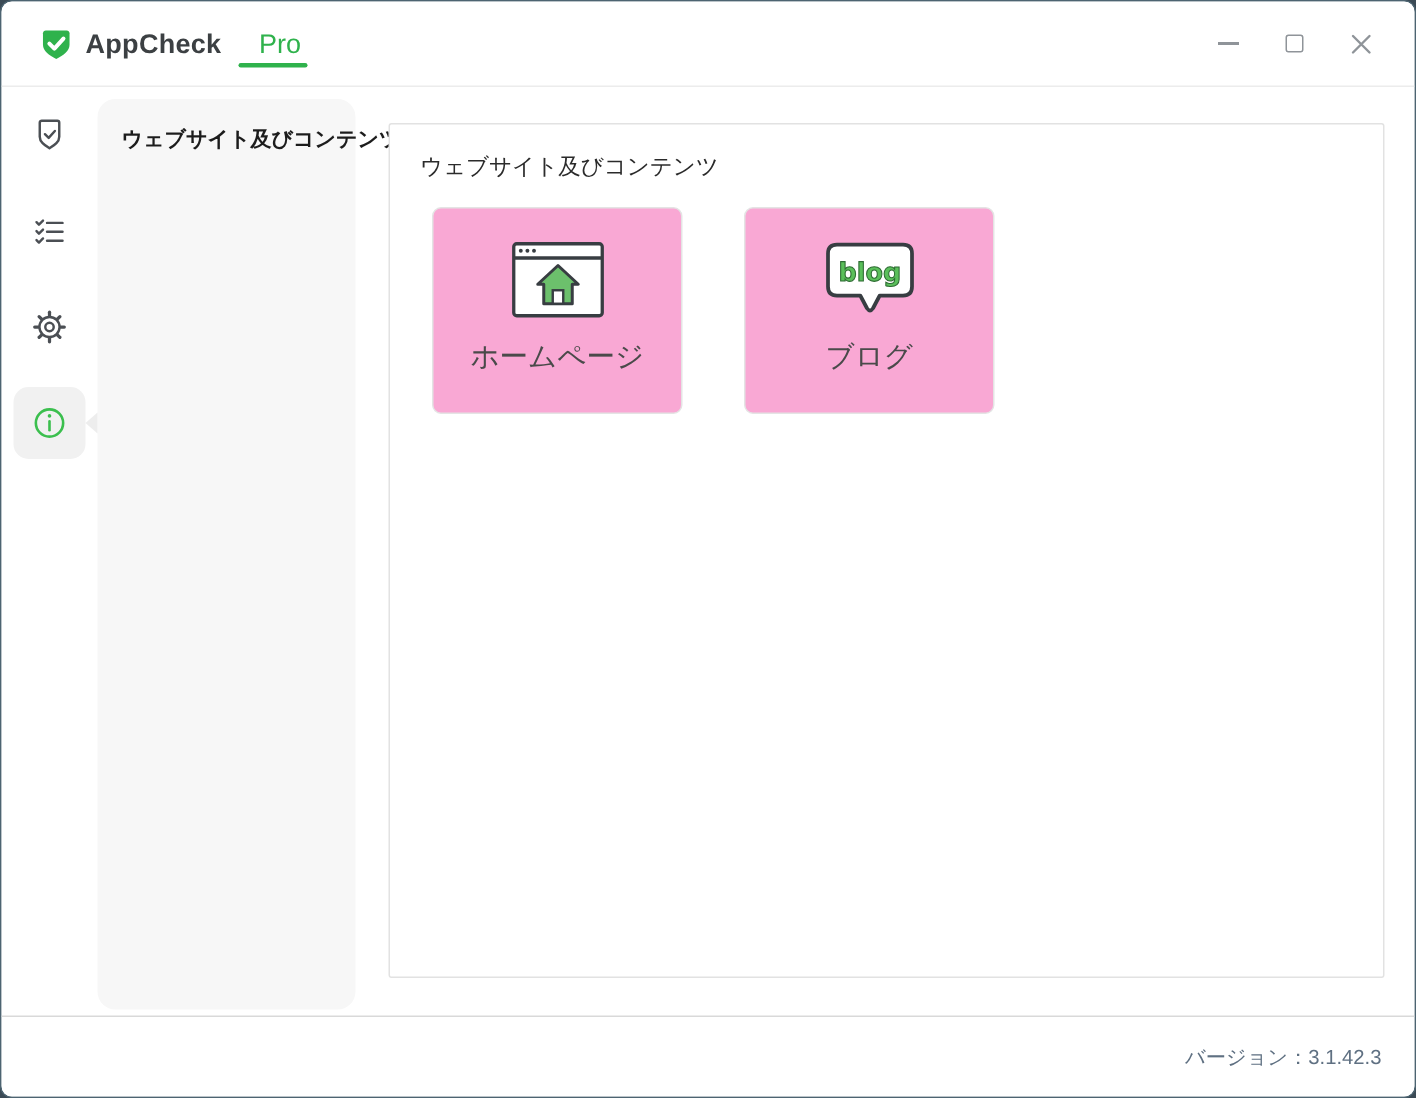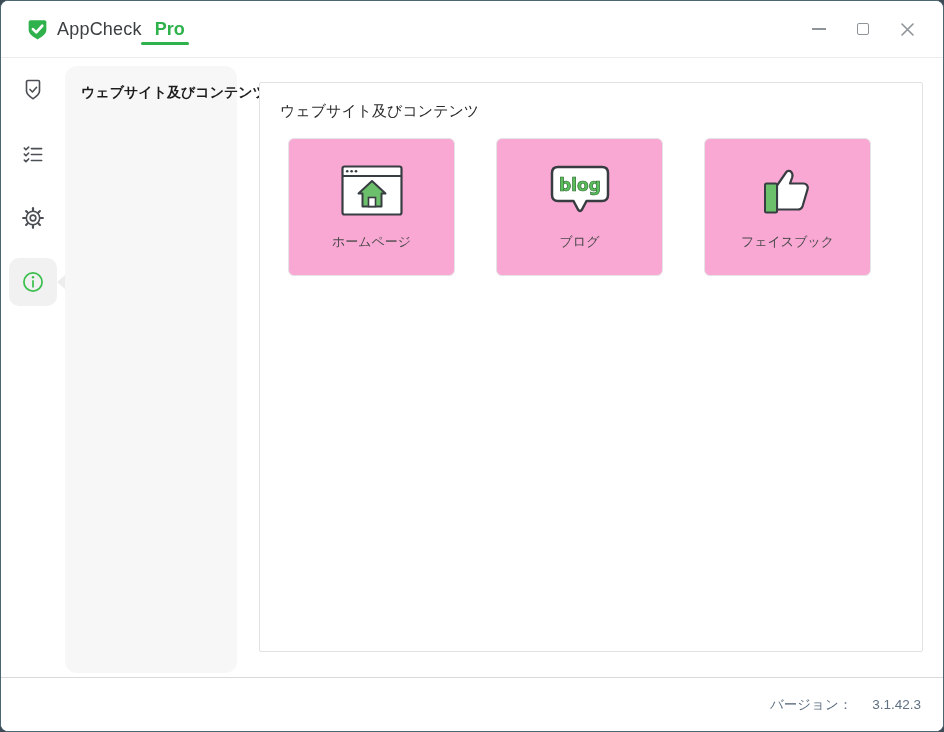--- a/index.html
+++ b/index.html
@@ -18,24 +18,24 @@
   }
   
   .titlebar {
     height:57px; flex:0 0 57px;
     display:flex; align-items:center; justify-content:space-between;
     border-bottom:1px solid #ececec;
     padding-left:24px;
     background:#fff;
   }
   .logo { display:flex; align-items:center; gap:7px; }
-  .logo-name { font-size:18px; font-weight:400; color:#3c4043; letter-spacing:.2px; }
+  .logo-name { font-size:18px; font-weight:700; color:#3c4043; letter-spacing:.2px; }
   .logo-pro {
-    font-size:18px; font-weight:700; color:var(--brand-green,#2fb24c);
-    position:relative; margin-left:6px;
+    font-size:18px; font-weight:400; color:var(--brand-green,#2fb24c);
+    position:relative; margin-left:18px;
   }
   .logo-pro::after {
     content:""; position:absolute; left:-14px; right:-4px; bottom:-5px;
     height:2.5px; border-radius:2px;
     background:var(--brand-green,#2fb24c);
   }
   .win-controls { display:flex; align-items:center; margin-right:14px; }
   .win-btn {
     width:44px; height:40px; border:none; background:transparent;
     display:flex; align-items:center; justify-content:center; cursor:pointer;
@@ -87,27 +87,27 @@
     grid-template-columns:repeat(3,192px);
     gap:18px 16px;
   }
   .card {
     width:167px; height:138px;
     border:1px solid var(--border-light,#e4e4e4); border-radius:6px;
     background:#f9a8d4; cursor:pointer;
     display:flex; flex-direction:column; align-items:center;
   }
   .card-icon { flex:1 1 auto; display:flex; align-items:center; justify-content:center; padding-top:10px; }
-  .card-label { flex:0 0 auto; font-size:13px; color:#4a4a4a; margin-bottom:24px; }
+  .card-label { flex:0 0 auto; font-size:19px; color:#4a4a4a; margin-bottom:24px; }
   
   .footer {
     flex:0 0 54px; height:54px;
     border-top:1px solid #d9d9d9;
     display:flex; align-items:center; justify-content:flex-end;
-    padding-right:22px; gap:20px;
+    padding-right:22px; gap:0;
     font-size:13.5px; color:#5f7082;
     background:#fff;
   }
 </style>
 </head>
 <body>
 
 <div class="window">
 
   <header class="titlebar">
@@ -206,29 +206,20 @@
           <div class="card">
             <div class="card-icon">
               <svg width="62" height="54" viewBox="0 0 62 54">
                 <path d="M9 3 H53 Q59 3 59 9 V31 Q59 37 53 37 H37.5 L33 45.5 Q31 48.5 29 45.5 L24.5 37 H9 Q3 37 3 31 V9 Q3 3 9 3 Z" fill="#fff" stroke="#383d42" stroke-width="2.5" stroke-linejoin="round"></path>
                 <text x="31" y="27" text-anchor="middle" font-family="DejaVu Sans, sans-serif" font-size="17" font-weight="bold" fill="#5abf5a" stroke="#2e6b33" stroke-width="0.7">blog</text>
               </svg>
             </div>
             <div class="card-label">ブログ</div>
           </div>
 
-          <div class="card">
-            <div class="card-icon">
-              <svg width="56" height="54" viewBox="0 0 56 54">
-                <path d="M17 47 V21.5 L26 8.5 c1.3-1.9 3.9-2.1 5.3-.5 1.2 1.4 1.5 3.4.9 5.3 L30 19.5 H43.5 c2.9 0 5 2.8 4.1 5.6 L42.7 41.8 c-.7 2.2-2.7 3.7-5 3.7 H17 Z" fill="#fff" stroke="#383d42" stroke-width="2.2" stroke-linejoin="round"></path>
-                <rect x="5" y="19.5" width="12" height="29" rx="1.5" fill="#6cc06c" stroke="#383d42" stroke-width="2"></rect>
-              </svg>
-            </div>
-            <div class="card-label">フェイスブック</div>
-          </div>
 
 
         </div>
       </div>
     </main>
   </div>
 
   <footer class="footer">
     <span>バージョン：</span>
     <span>3.1.42.3</span>

